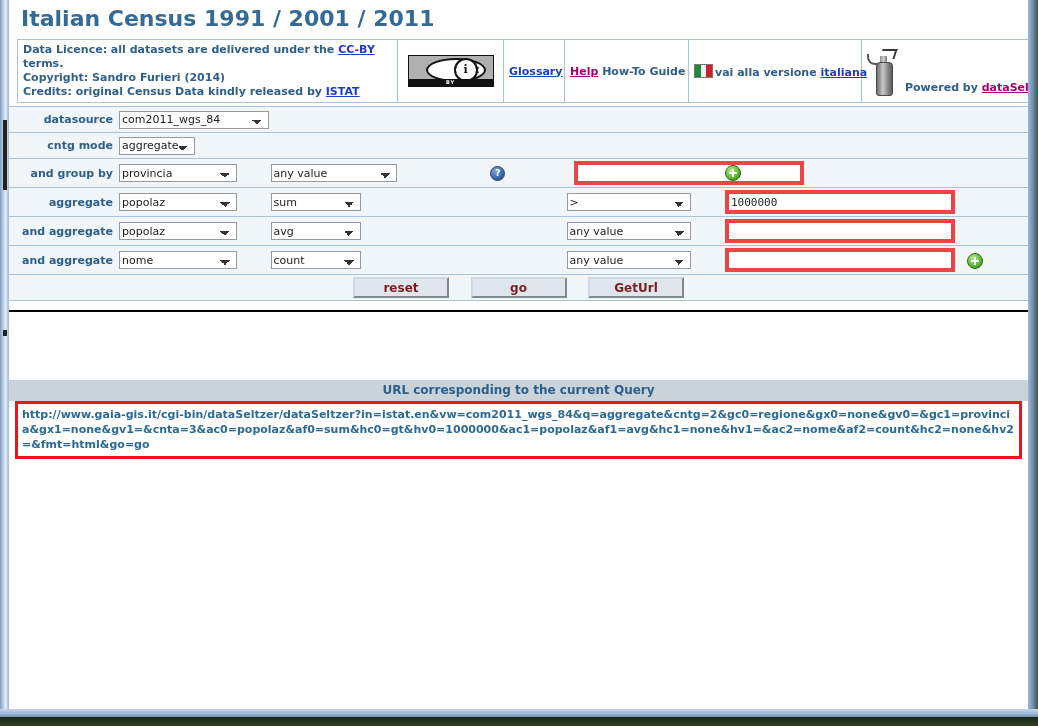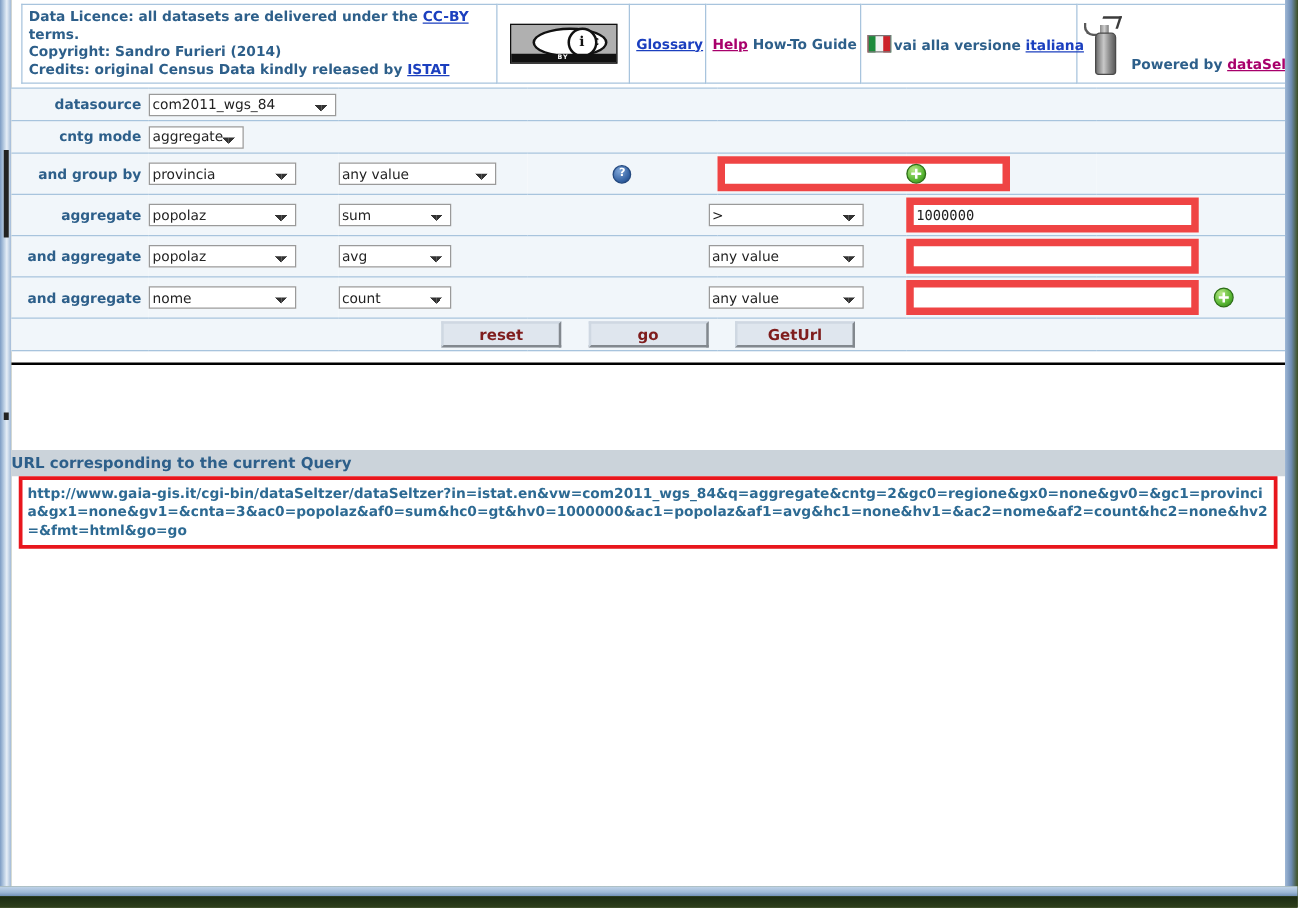--- a/index.html
+++ b/index.html
@@ -172,21 +172,21 @@
     background-position:
       calc(100% - 11px) 8px,
       calc(100% - 6px) 8px;
     background-size: 5px 5px, 5px 5px;
     background-repeat: no-repeat;
   }
   input.txt{
     font-family: "DejaVu Sans Mono", monospace;
     font-size: 11px;
     color:#222;
-    border: 6px solid #ef4444;
+    border: 4px solid #ef4444;
     background: #fff;
     height: 16px;
     padding: 0 2px;
   }
   .help-icon{
     display:inline-block; width:13px; height:13px; border-radius:50%;
     background: radial-gradient(circle at 35% 30%, #7fa6d8, #2f5d9e 70%, #1d3f73);
     color:#fff; font-size:9px; font-weight:bold; text-align:center; line-height:13px;
     border:1px solid #24497f; vertical-align:middle; cursor:pointer;
   }
@@ -223,20 +223,21 @@
   hr.sep{
     border:0; border-top:2px solid #000; margin:9px 0 0 0; height:0;
   }
 
   
   .url-head{
     background:#cbd3da;
     color:#2d5f8a;
     font-weight:bold;
     font-size:12px;
+    text-align:center;
     padding:3px 0 4px 0;
     margin-top: 68px;
   }
   .url-box{
     border:3px solid #e8161d;
     background:#fff;
     margin: 0 6px 0 6px;
     padding: 3px 4px 4px 4px;
   }
   .url-text{
@@ -254,20 +255,21 @@
 <div id="desktop">
 
   <div id="win-edge-left">
     <div class="dark-seg" style="top:120px;height:70px;"></div>
     <div class="dark-seg" style="top:330px;height:6px;"></div>
   </div>
   <div id="win-edge-right"></div>
 
   <div id="page">
 
+    <div class="page-title">Italian Census 1991 / 2001 / 2011</div>
 
     <table class="licence-table">
       <tbody>
           <tr>
         <td class="lic-text">
           <div>
             <span>Data Licence: all datasets are delivered under the </span><a class="lnk" href="#">CC-BY</a><span> terms.</span>
           </div>
           <div>Copyright: Sandro Furieri (2014)</div>
           <div>

